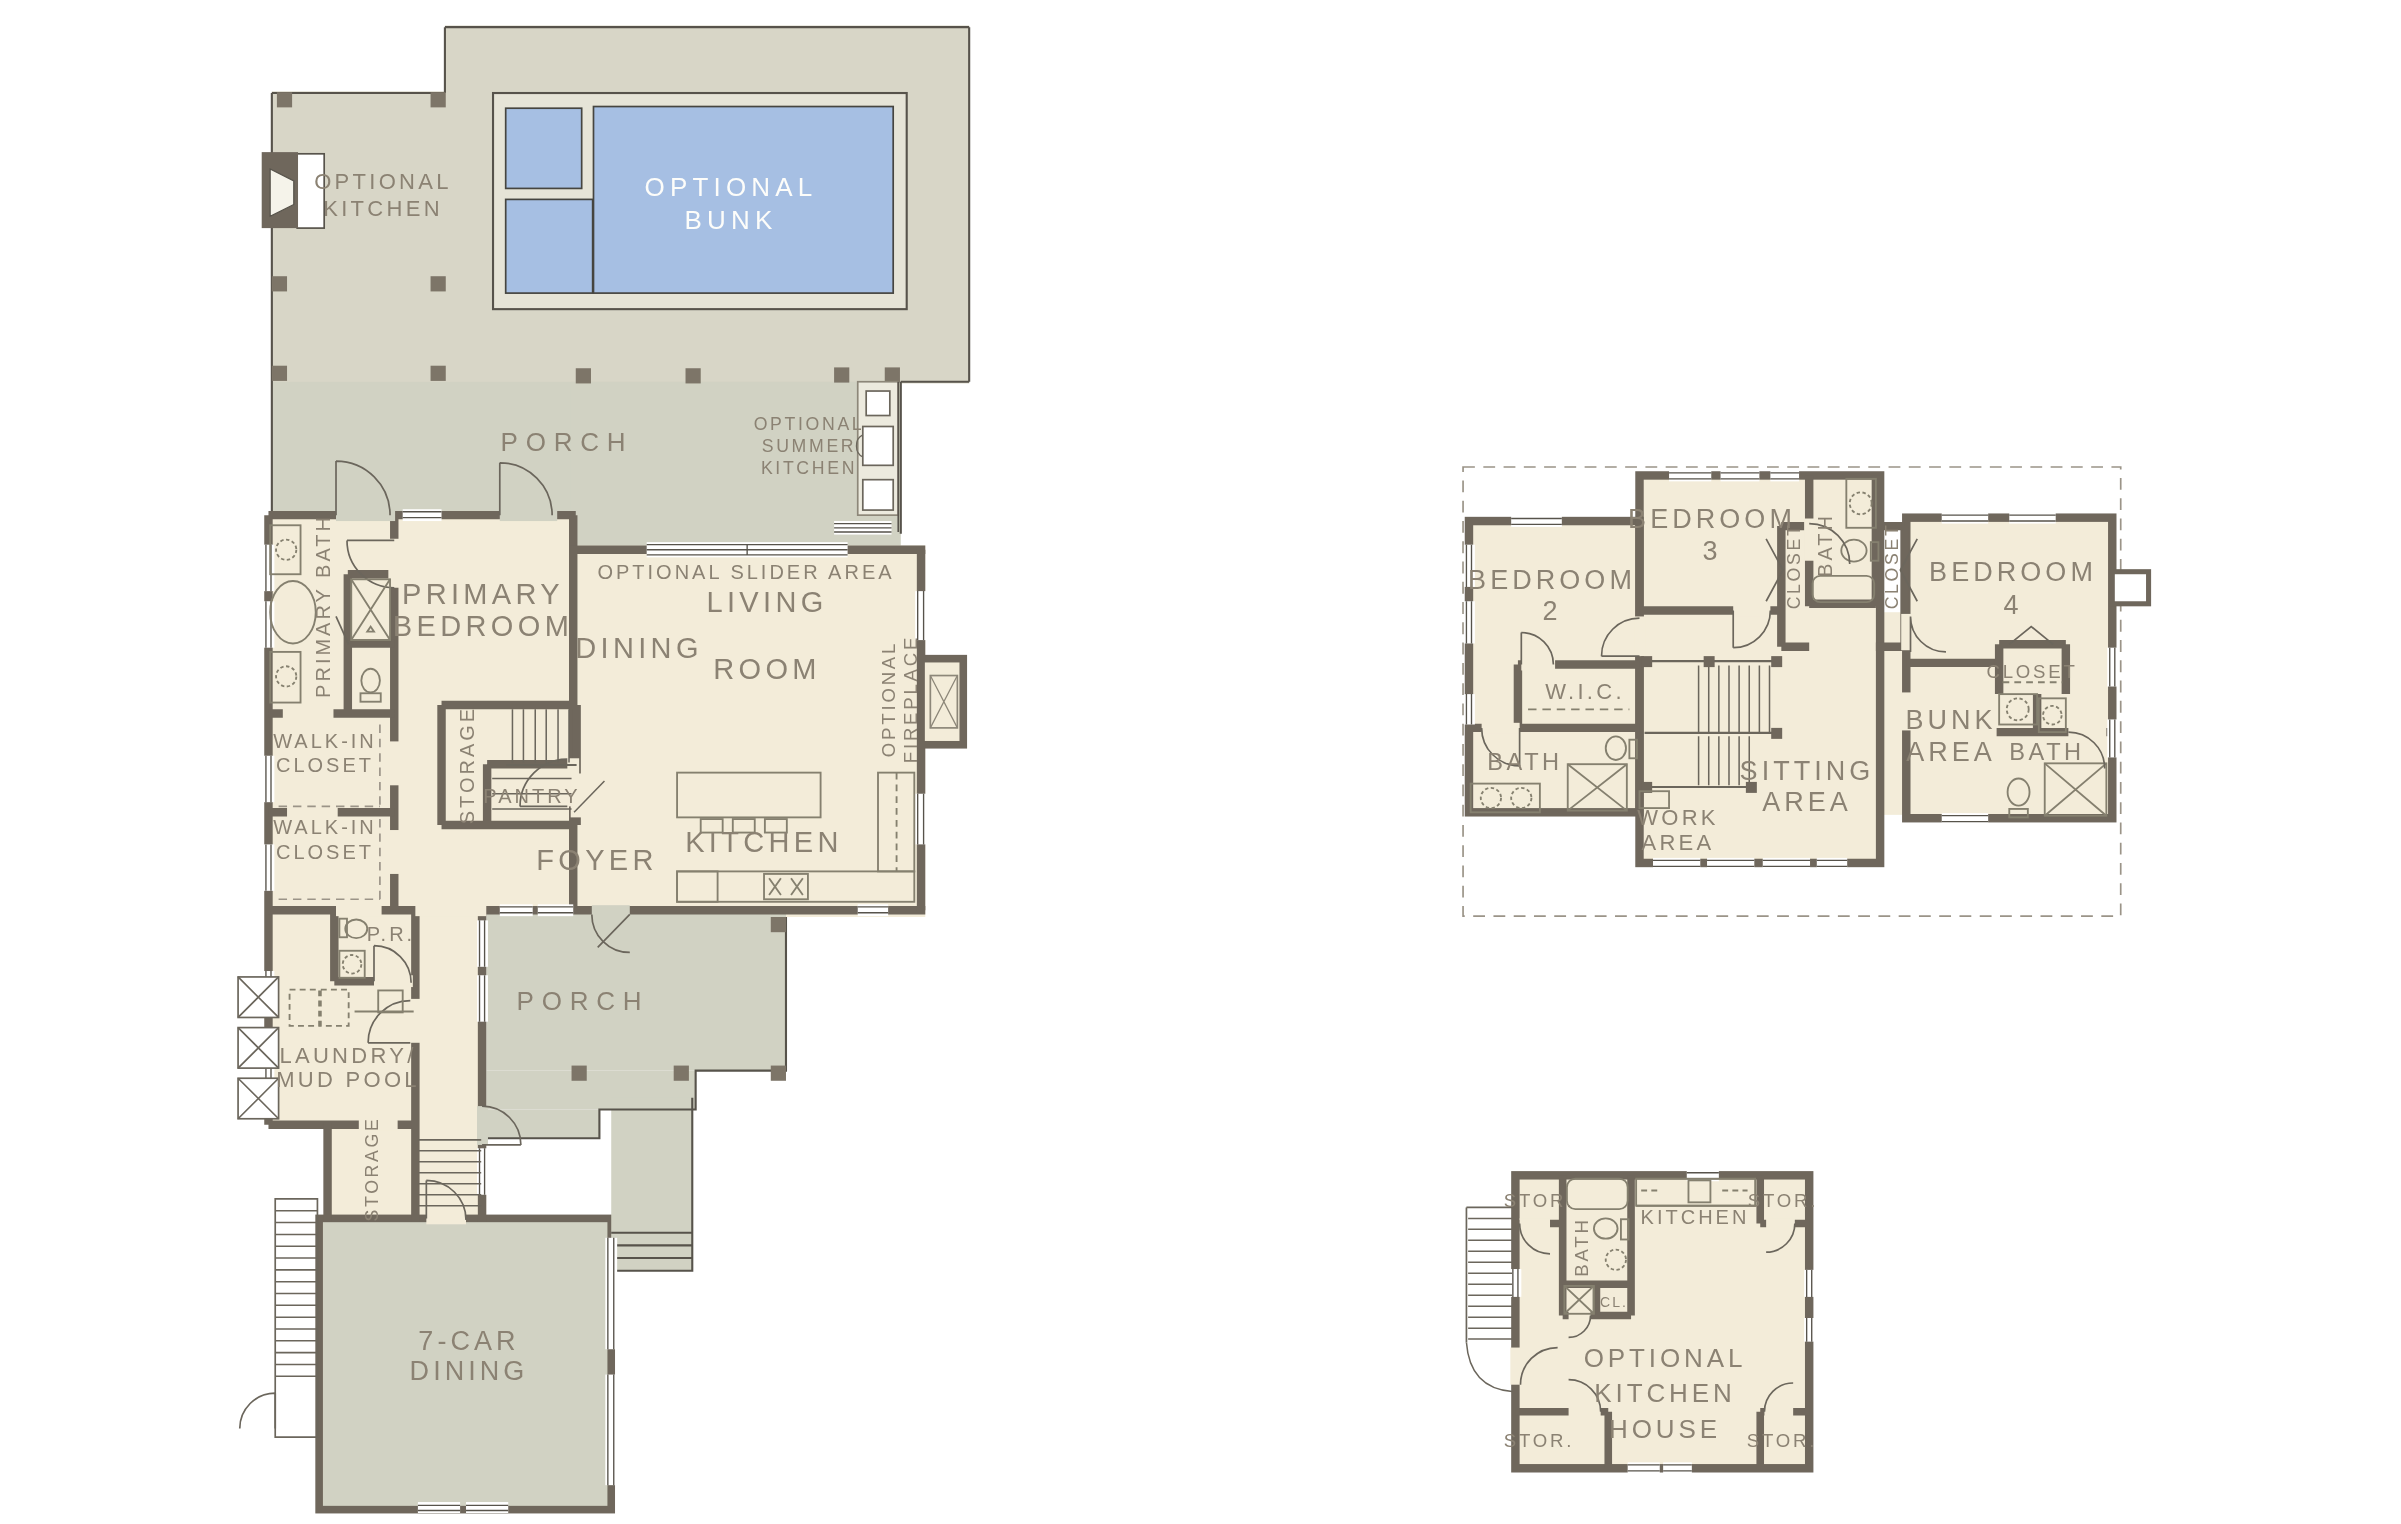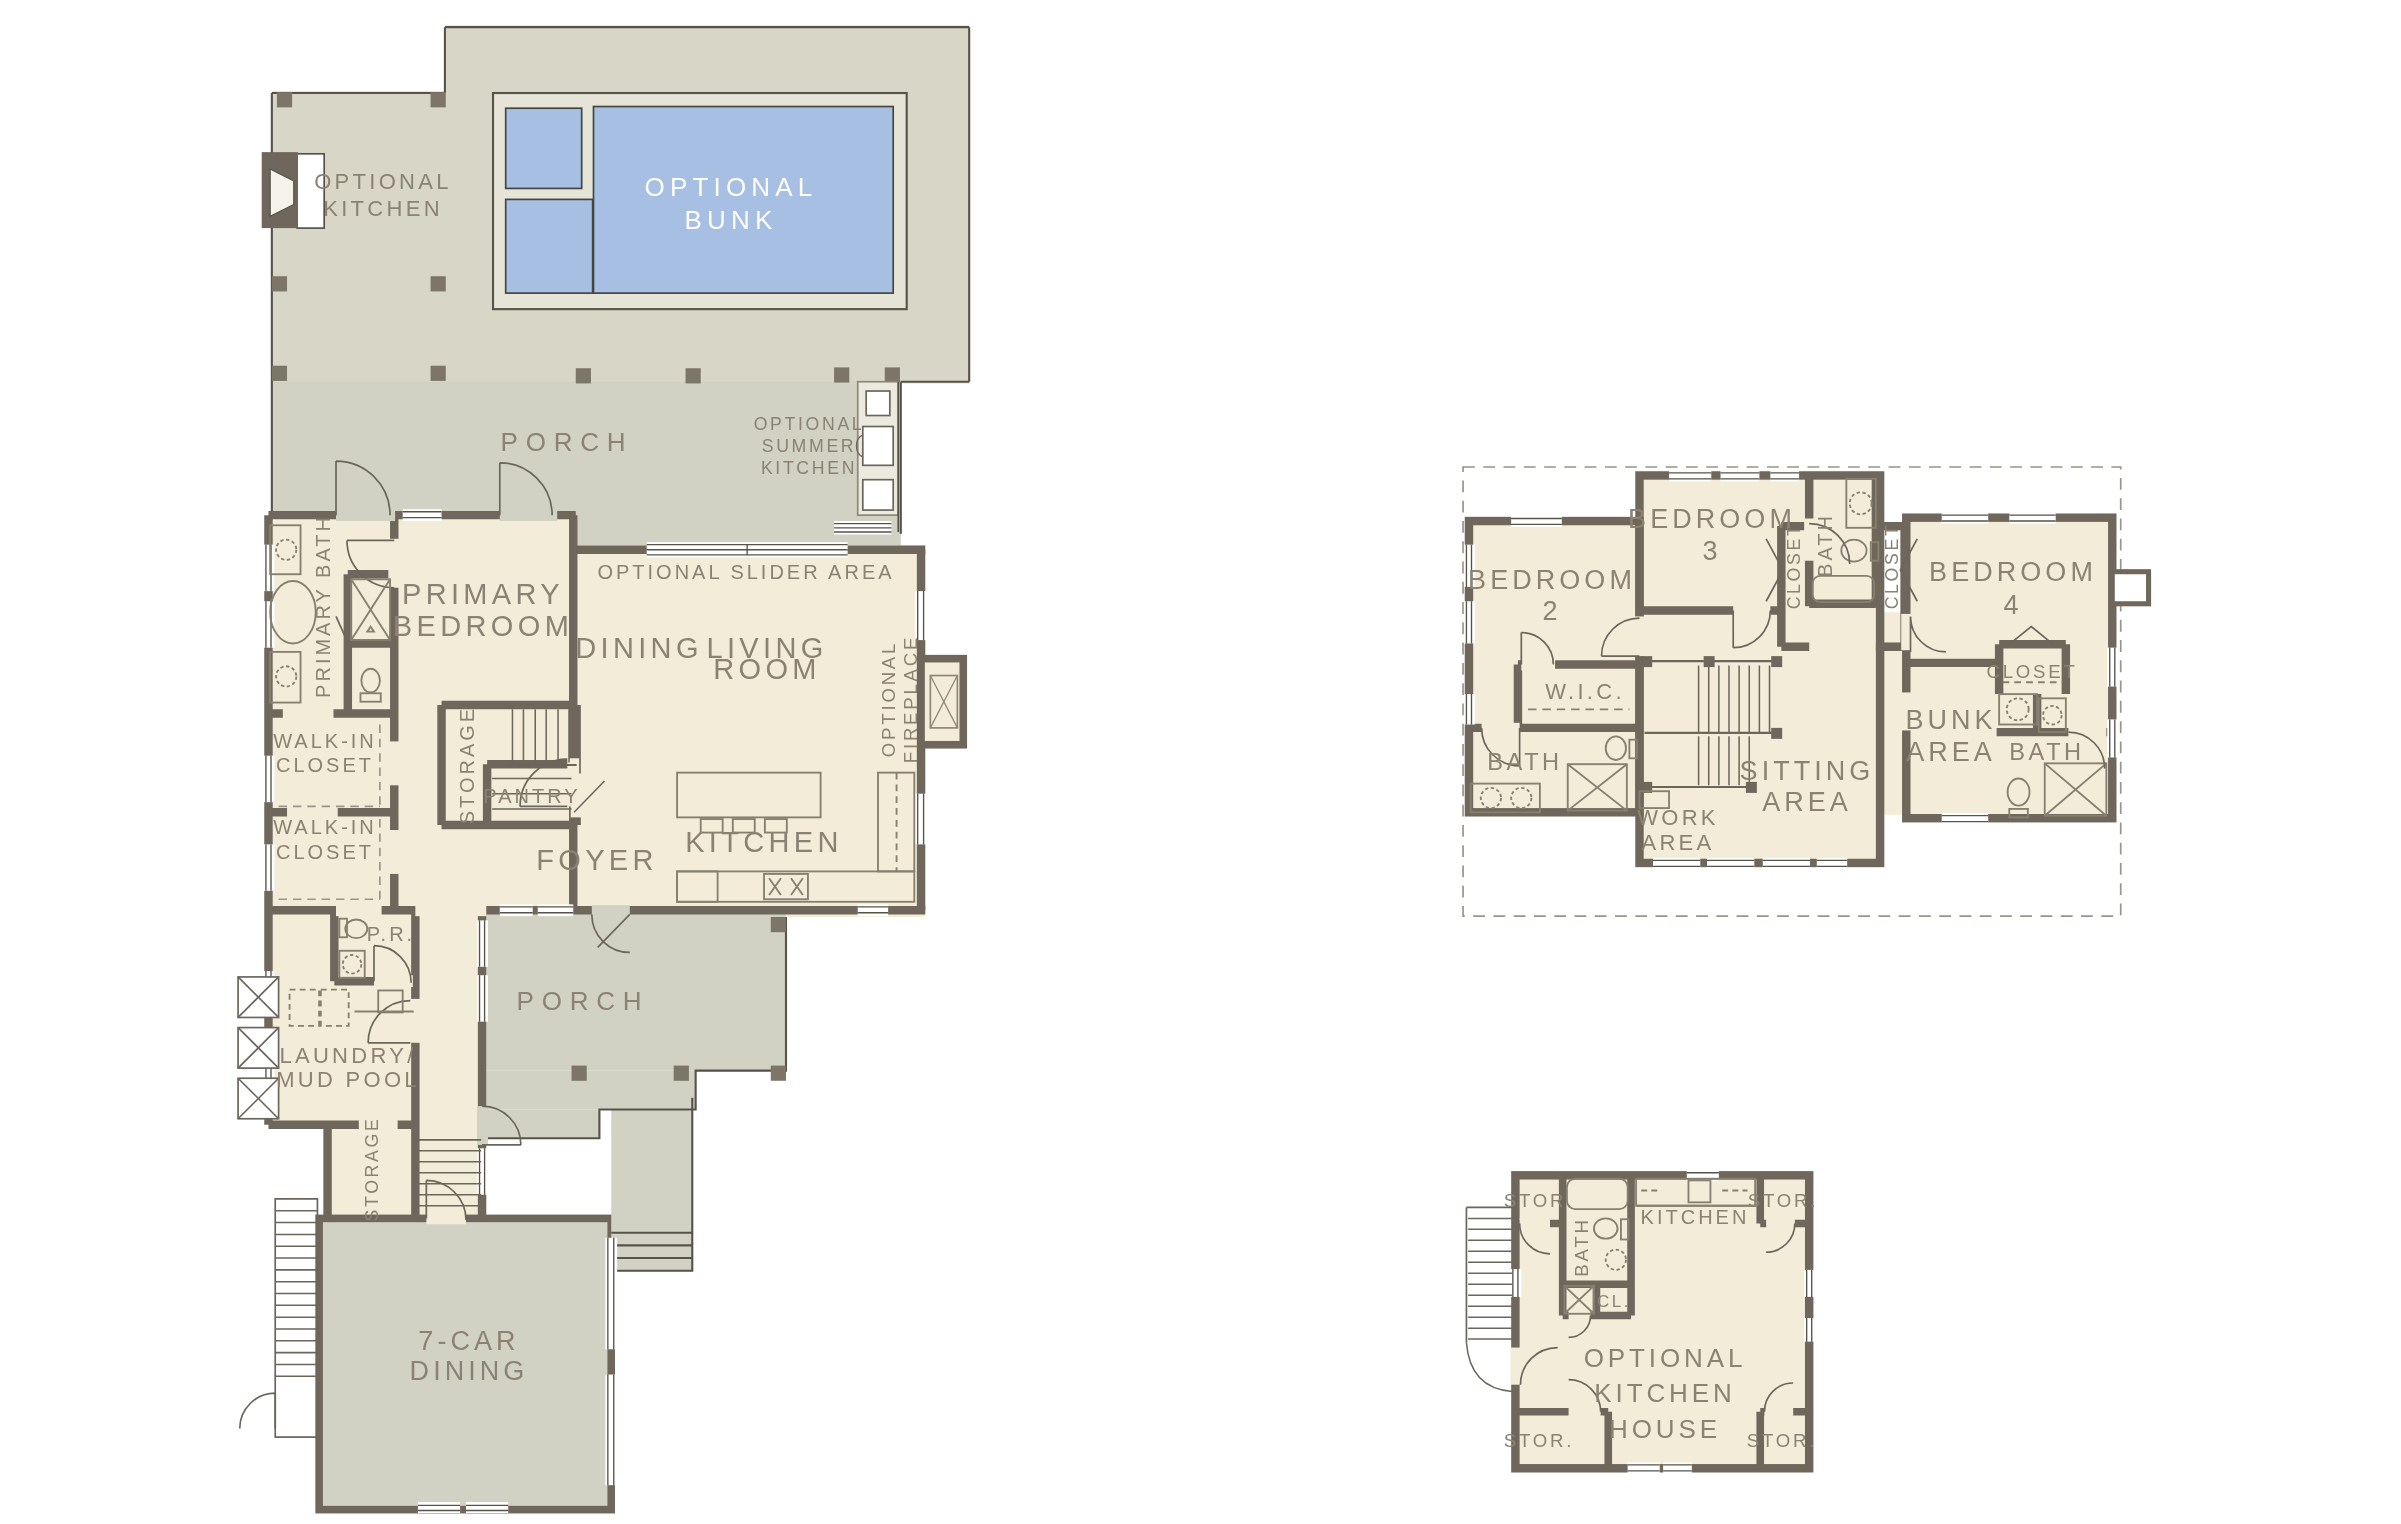--- a/index.html
+++ b/index.html
@@ -4,21 +4,21 @@
 <style>
   html,body{margin:0;padding:0;background:#ffffff;}
   body{width:2401px;height:1525px;position:relative;overflow:hidden;
        font-family:"Liberation Sans",sans-serif;}
   .scene{position:absolute;left:0;top:0;width:2401px;height:1525px;}
   svg{position:absolute;left:0;top:0;}
   .lbl{position:absolute;color:#8b8273;letter-spacing:.15em;white-space:nowrap;
        transform:translate(-50%,-50%);text-align:center;}
   .vert{transform:translate(-50%,-50%) rotate(-90deg);}
   .white{color:#fdfdfa;}
-  .s20{font-size:17px}.s21{font-size:17.7px}.s22{font-size:18.6px}.s24{font-size:20px}
+  .s20{font-size:14px}.s21{font-size:17.7px}.s22{font-size:18.6px}.s24{font-size:20px}
   .s26{font-size:22px}.s28{font-size:23.6px}.s31{font-size:26px}.s32{font-size:27px}
   .s34{font-size:29px}
   .ls8{letter-spacing:.3em}.ls6{letter-spacing:.2em}
 </style>
 </head>
 <body>
 
 <div class="scene">
 
 <svg width="2401" height="1525" viewBox="0 0 2844 1806">
@@ -429,21 +429,21 @@
 <div class="lbl s31 white ls6" style="left:731px;top:220px">BUNK</div>
 <div class="lbl s31 ls8" style="left:567px;top:442px">PORCH</div>
 <div class="lbl s21" style="left:809px;top:424px">OPTIONAL</div>
 <div class="lbl s21" style="left:809px;top:446px">SUMMER</div>
 <div class="lbl s21" style="left:809px;top:468px">KITCHEN</div>
 <div class="lbl s24" style="left:746px;top:572px">OPTIONAL SLIDER AREA</div>
 <div class="lbl s24 vert" style="left:323px;top:606px">PRIMARY BATH</div>
 <div class="lbl s34" style="left:483px;top:594px">PRIMARY</div>
 <div class="lbl s34" style="left:483px;top:626px">BEDROOM</div>
 <div class="lbl s34" style="left:639px;top:648px">DINING</div>
-<div class="lbl s34" style="left:767px;top:648px">LIVING</div>
+<div class="lbl s34" style="left:767px;top:602px">LIVING</div>
 <div class="lbl s34" style="left:767px;top:669px">ROOM</div>
 <div class="lbl s22 vert" style="left:889px;top:699px">OPTIONAL</div>
 <div class="lbl s22 vert" style="left:911px;top:699px">FIREPLACE</div>
 <div class="lbl s24" style="left:325px;top:741px">WALK-IN</div>
 <div class="lbl s24" style="left:325px;top:765px">CLOSET</div>
 <div class="lbl s24" style="left:325px;top:827px">WALK-IN</div>
 <div class="lbl s24" style="left:325px;top:852px">CLOSET</div>
 <div class="lbl s24 vert" style="left:467px;top:765px">STORAGE</div>
 <div class="lbl s24" style="left:532px;top:796px">PANTRY</div>
 <div class="lbl s34" style="left:597px;top:860px">FOYER</div>

